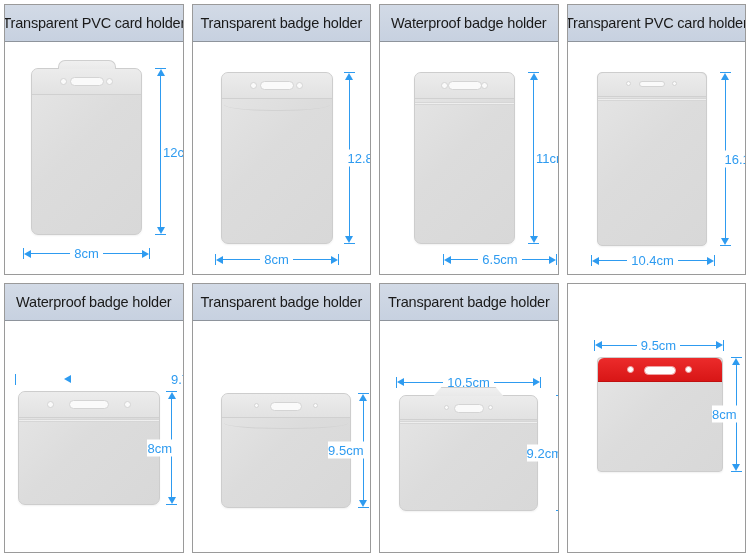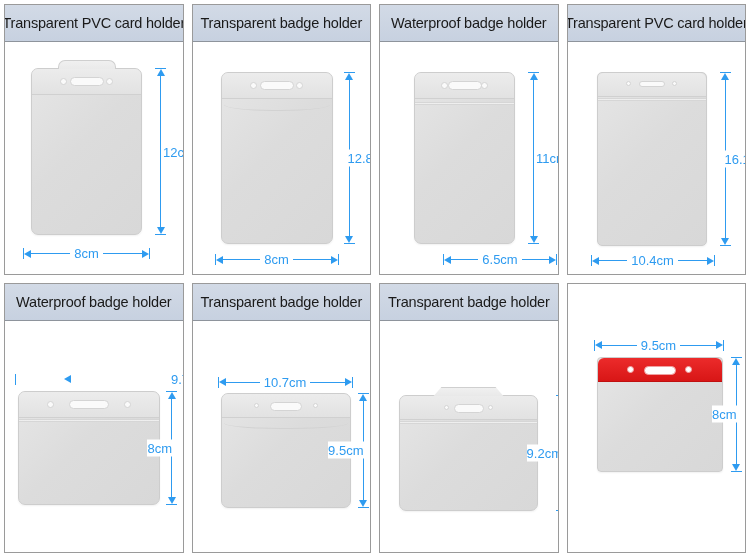--- a/index.html
+++ b/index.html
@@ -393,29 +393,20 @@
         <div class="arrow-d"></div>
         <div class="cap"></div>
         <div class="label" style="right:3px;">8cm</div>
       </div>
     </div>
   </div>
 
   <div class="cell">
     <div class="cell-header">Transparent badge holder</div>
     <div class="cell-body">
-      <div class="dim dim-h" style="left:25px; top:55px; width:135px;">
-        <div class="cap"></div>
-        <div class="arrow-l"></div>
-        <div class="line"></div>
-        <div class="label">10.7cm</div>
-        <div class="line"></div>
-        <div class="arrow-r"></div>
-        <div class="cap"></div>
-      </div>
 
       <div class="holder" style="left:28px; top:72px; width:130px; height:115px;">
         <div class="band" style="height:24px;"></div>
         <div class="hole left" style="left:25%; width:5px; height:5px;"></div>
         <div class="slot" style="width:32px;"></div>
         <div class="hole right" style="right:25%; width:5px; height:5px;"></div>
         <div class="flap" style="top:22px; height:13px;"></div>
       </div>
 
       <div class="dim dim-v label-left" style="left:165px; top:72px; height:115px;">
@@ -425,20 +416,29 @@
         <div class="arrow-d"></div>
         <div class="cap"></div>
         <div class="label" style="right:3px;">9.5cm</div>
       </div>
     </div>
   </div>
 
   <div class="cell">
     <div class="cell-header">Transparent badge holder</div>
     <div class="cell-body">
+      <div class="dim dim-h" style="left:16px; top:55px; width:145px;">
+        <div class="cap"></div>
+        <div class="arrow-l"></div>
+        <div class="line"></div>
+        <div class="label">10.5cm</div>
+        <div class="line"></div>
+        <div class="arrow-r"></div>
+        <div class="cap"></div>
+      </div>
 
       <div class="holder" style="left:19px; top:74px; width:139px; height:116px;">
         <div class="tab trapezoid"></div>
         <div class="band" style="height:24px;"></div>
         <div class="hole left" style="left:32%; width:5px; height:5px;"></div>
         <div class="slot" style="width:30px;"></div>
         <div class="hole right" style="right:32%; width:5px; height:5px;"></div>
         <div class="seam" style="top:25px;"></div>
       </div>
 

